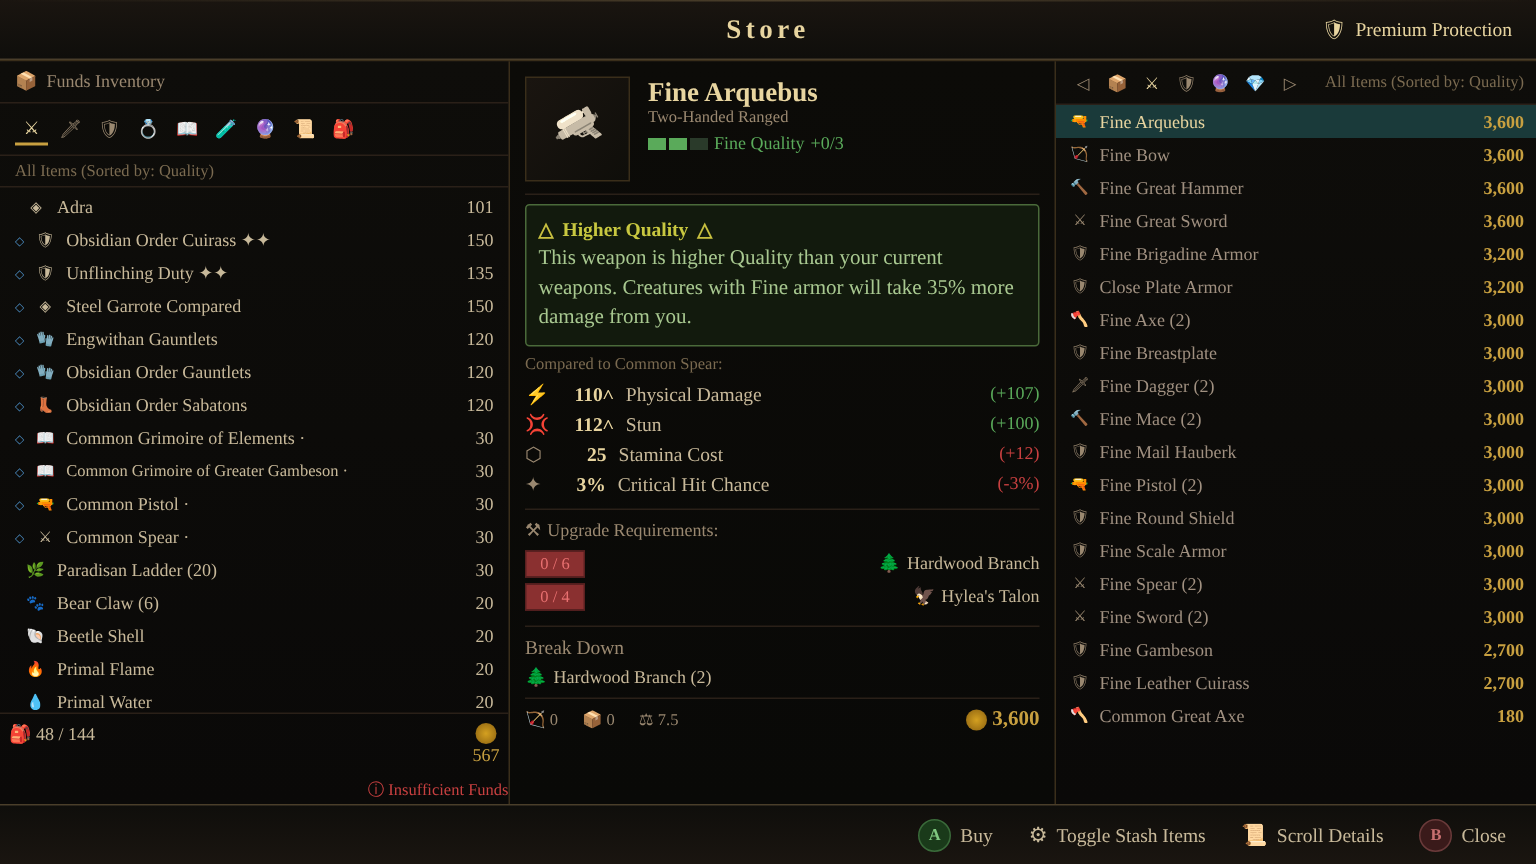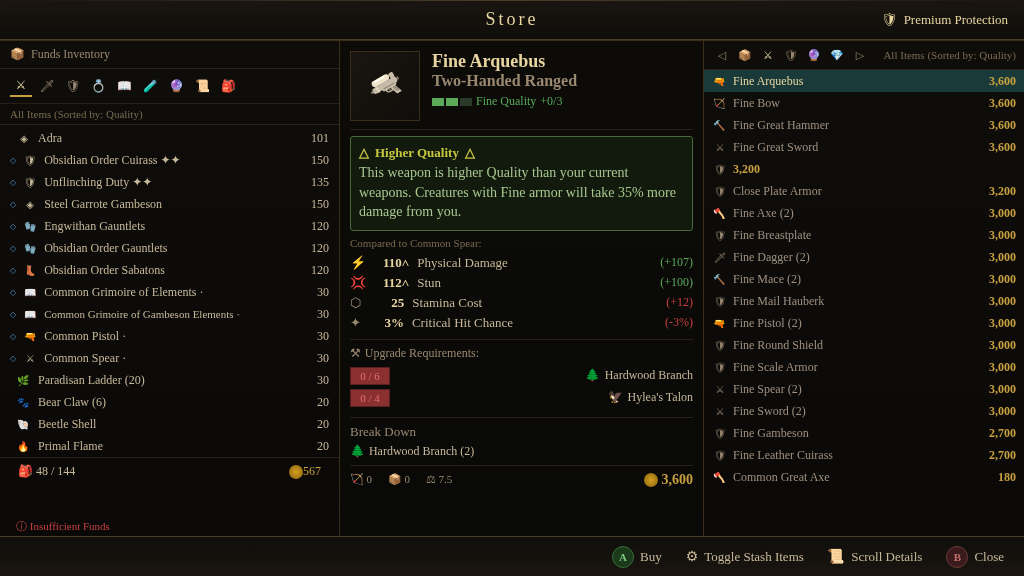--- a/index.html
+++ b/index.html
@@ -20,21 +20,21 @@
       height: 40px;
       display: flex;
       align-items: center;
       justify-content: center;
       position: relative;
     }
     .store-title {
       font-size: 18px;
       color: #e8d5a0;
       letter-spacing: 3px;
-      font-weight: normal;
+      font-weight: bold;
     }
     .premium-protection {
       position: absolute;
       right: 16px;
       display: flex;
       align-items: center;
       gap: 6px;
       color: #e8d5a0;
       font-size: 13px;
     }
@@ -117,39 +117,39 @@
       display: flex;
       align-items: center;
       justify-content: center;
       font-size: 10px;
     }
     .item-row .diamond {
       color: #4a8abf;
       font-size: 8px;
     }
     .panel-footer {
-      padding: 6px 18px;
+      padding: 6px 6px;
       border-top: 1px solid #2a2018;
       display: flex;
       align-items: flex-start;
       justify-content: space-between;
       font-size: 12px;
     }
     .gold-display {
       display: flex;
       align-items: center;
       gap: 0;
       color: #c8a040;
+      flex-direction: column;
     }
     .insufficient {
       color: #c84040;
       font-size: 11px;
-      text-align: left;
-      padding: 2px 16px;
-      margin-top: 32px;
+      text-align: right;
+      padding: 2px 0;
     }
 
     
     .middle-panel {
       flex: 1;
       background: linear-gradient(to bottom, #0c0b08, #090907);
       border-right: 1px solid #3a2e1a;
       padding: 10px;
       display: flex;
       flex-direction: column;
@@ -179,23 +179,22 @@
     }
     .item-info {
       flex: 1;
     }
     .item-title {
       font-size: 18px;
       color: #e8d5a0;
       font-weight: bold;
     }
     .item-type {
-      font-size: 16px;
+      font-size: 11px;
       color: #9a8870;
-      font-weight: bold;
     }
     .quality-badge {
       display: flex;
       align-items: center;
       gap: 4px;
       margin-top: 4px;
       font-size: 12px;
       color: #5aaa5a;
     }
     .quality-bar {
@@ -499,21 +498,21 @@
       </div>
       <div class="item-row">
         <span class="diamond">◇</span>
         <span class="item-icon">🛡</span>
         <span class="item-name">Unflinching Duty ✦✦</span>
         <span class="item-value">135</span>
       </div>
       <div class="item-row">
         <span class="diamond">◇</span>
         <span class="item-icon">◈</span>
-        <span class="item-name">Steel Garrote Gambeson</span>
+        <span class="item-name">Steel Garrote Compared</span>
         <span class="item-value">150</span>
       </div>
       <div class="item-row">
         <span class="diamond">◇</span>
         <span class="item-icon">🧤</span>
         <span class="item-name">Engwithan Gauntlets</span>
         <span class="item-value">120</span>
       </div>
       <div class="item-row">
         <span class="diamond">◇</span>
@@ -529,21 +528,21 @@
       </div>
       <div class="item-row">
         <span class="diamond">◇</span>
         <span class="item-icon">📖</span>
         <span class="item-name">Common Grimoire of Elements ·</span>
         <span class="item-value">30</span>
       </div>
       <div class="item-row">
         <span class="diamond">◇</span>
         <span class="item-icon">📖</span>
-        <span class="item-name" style="font-size:11px;">Common Grimoire of Gambeson Elements ·</span>
+        <span class="item-name" style="font-size:11px;">Common Grimoire of Greater Gambeson ·</span>
         <span class="item-value">30</span>
       </div>
       <div class="item-row">
         <span class="diamond">◇</span>
         <span class="item-icon">🔫</span>
         <span class="item-name">Common Pistol ·</span>
         <span class="item-value">30</span>
       </div>
       <div class="item-row">
         <span class="diamond">◇</span>
@@ -731,20 +730,21 @@
         <span class="shop-item-name">Fine Great Hammer</span>
         <span class="shop-item-price">3,600</span>
       </div>
       <div class="shop-item-row">
         <div class="shop-item-icon">⚔</div>
         <span class="shop-item-name">Fine Great Sword</span>
         <span class="shop-item-price">3,600</span>
       </div>
       <div class="shop-item-row">
         <div class="shop-item-icon">🛡</div>
+        <span class="shop-item-name">Fine Brigadine Armor</span>
         <span class="shop-item-price">3,200</span>
       </div>
       <div class="shop-item-row">
         <div class="shop-item-icon">🛡</div>
         <span class="shop-item-name">Close Plate Armor</span>
         <span class="shop-item-price">3,200</span>
       </div>
       <div class="shop-item-row">
         <div class="shop-item-icon">🪓</div>
         <span class="shop-item-name">Fine Axe (2)</span>

